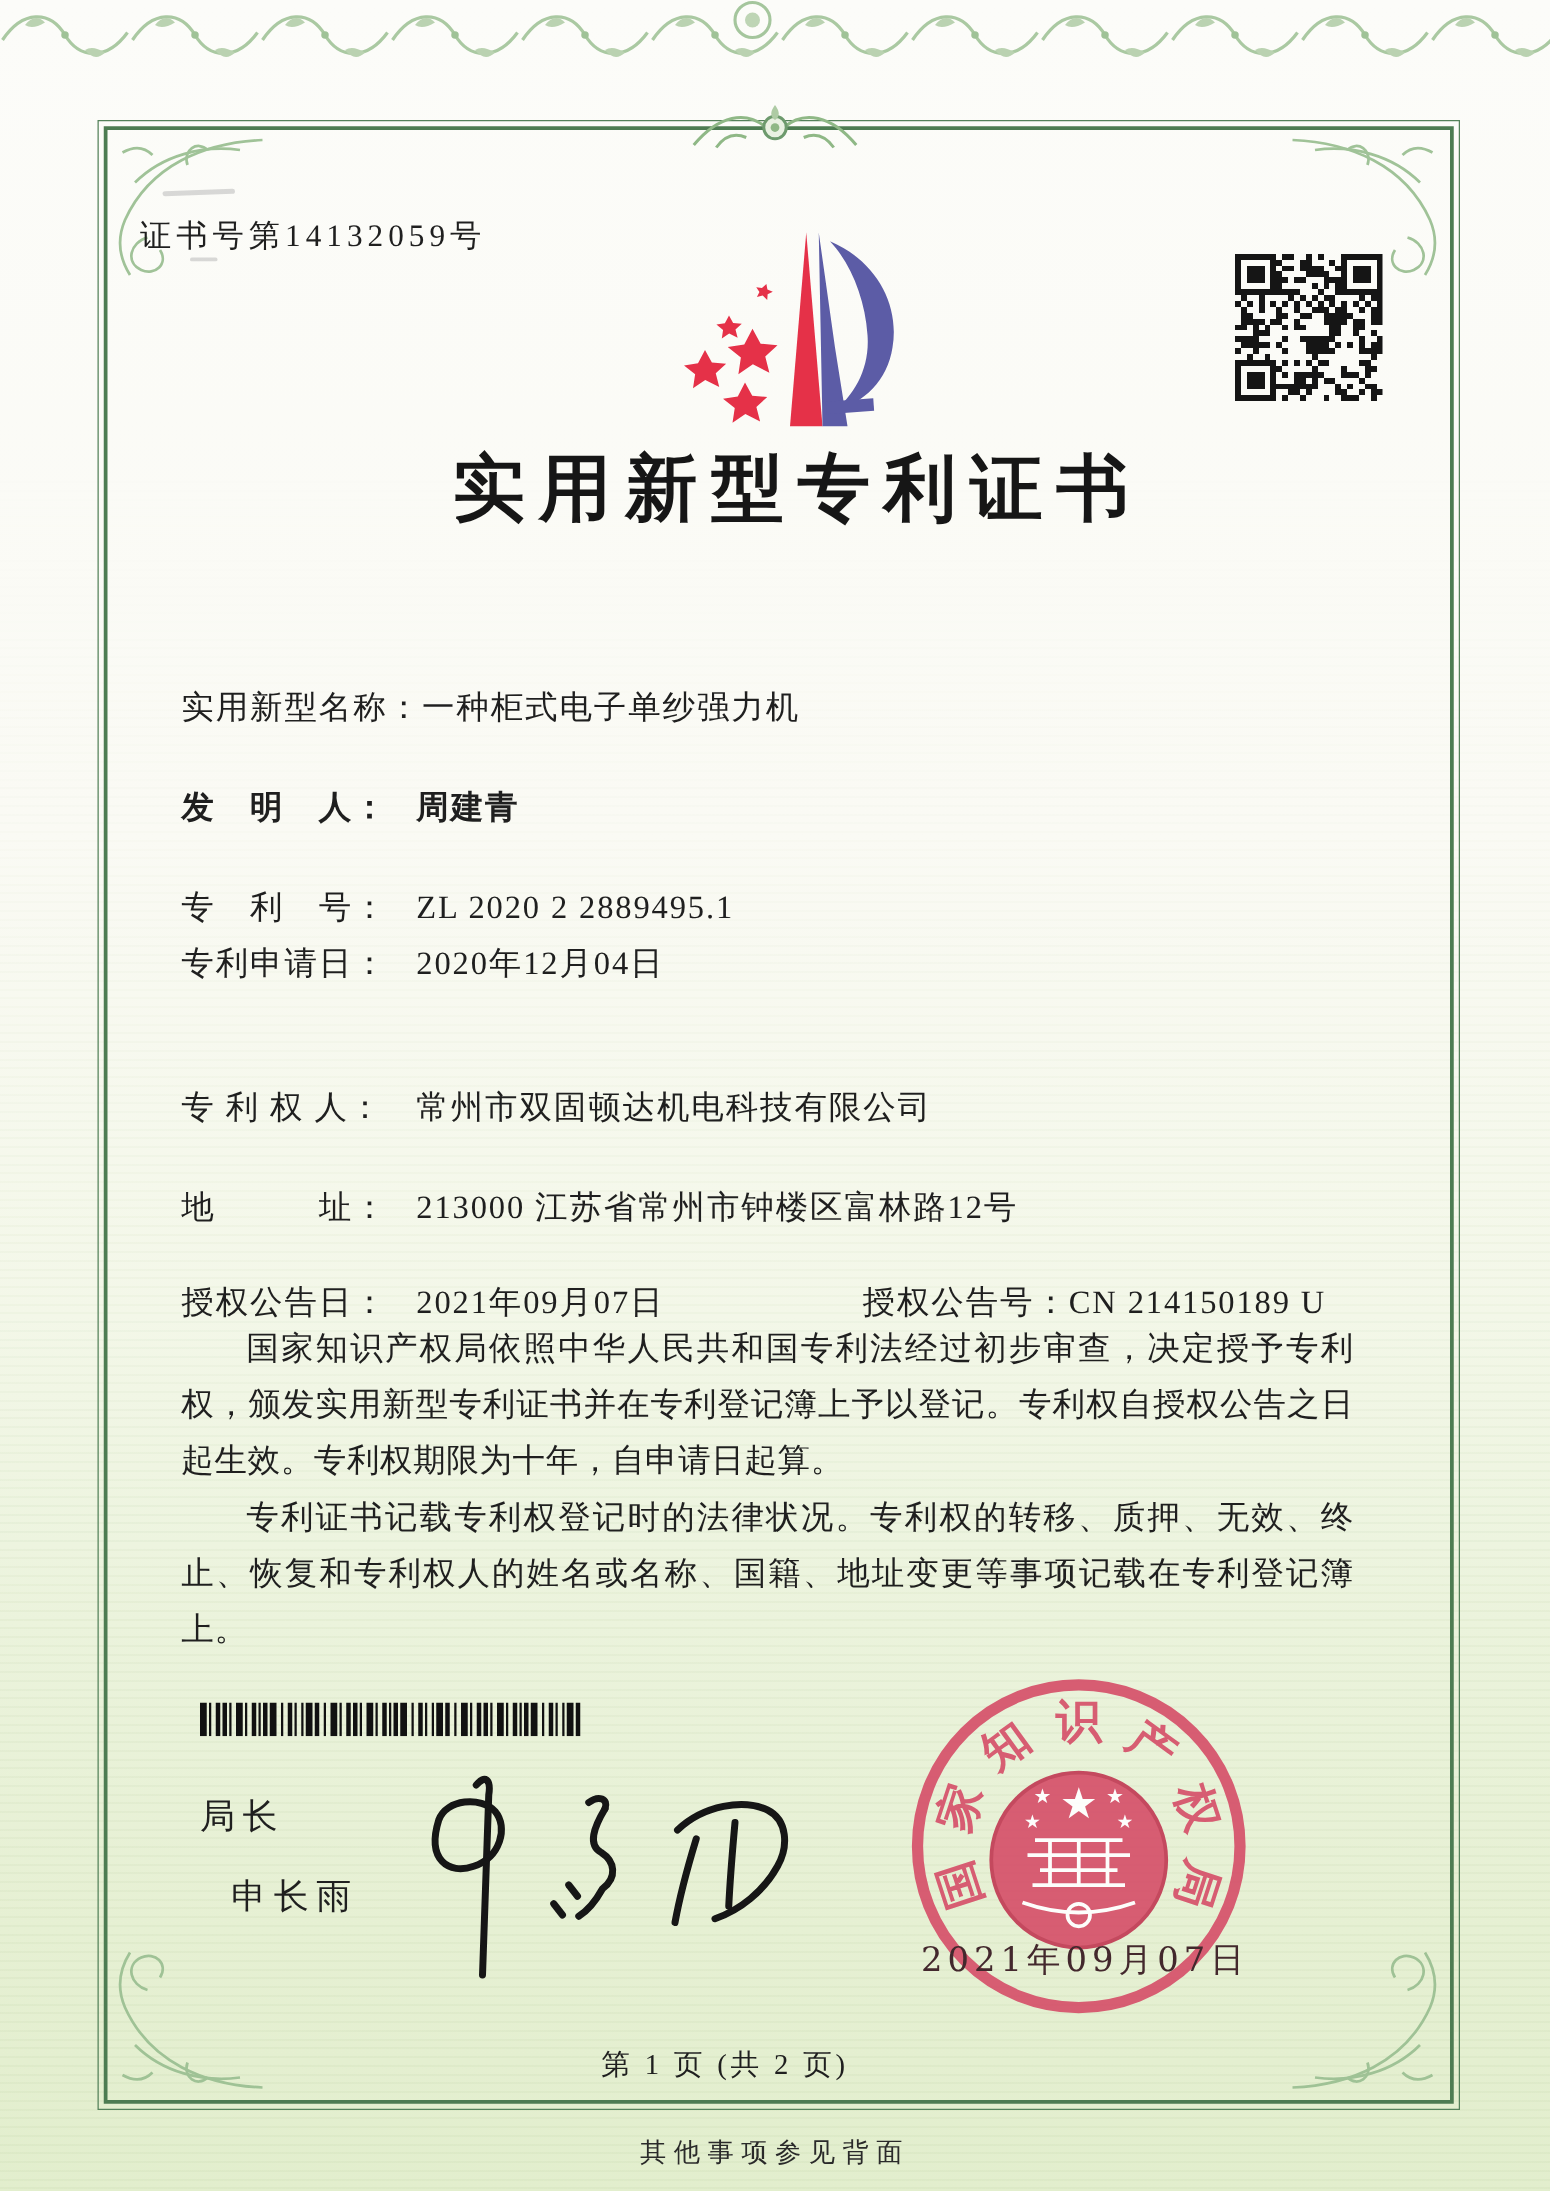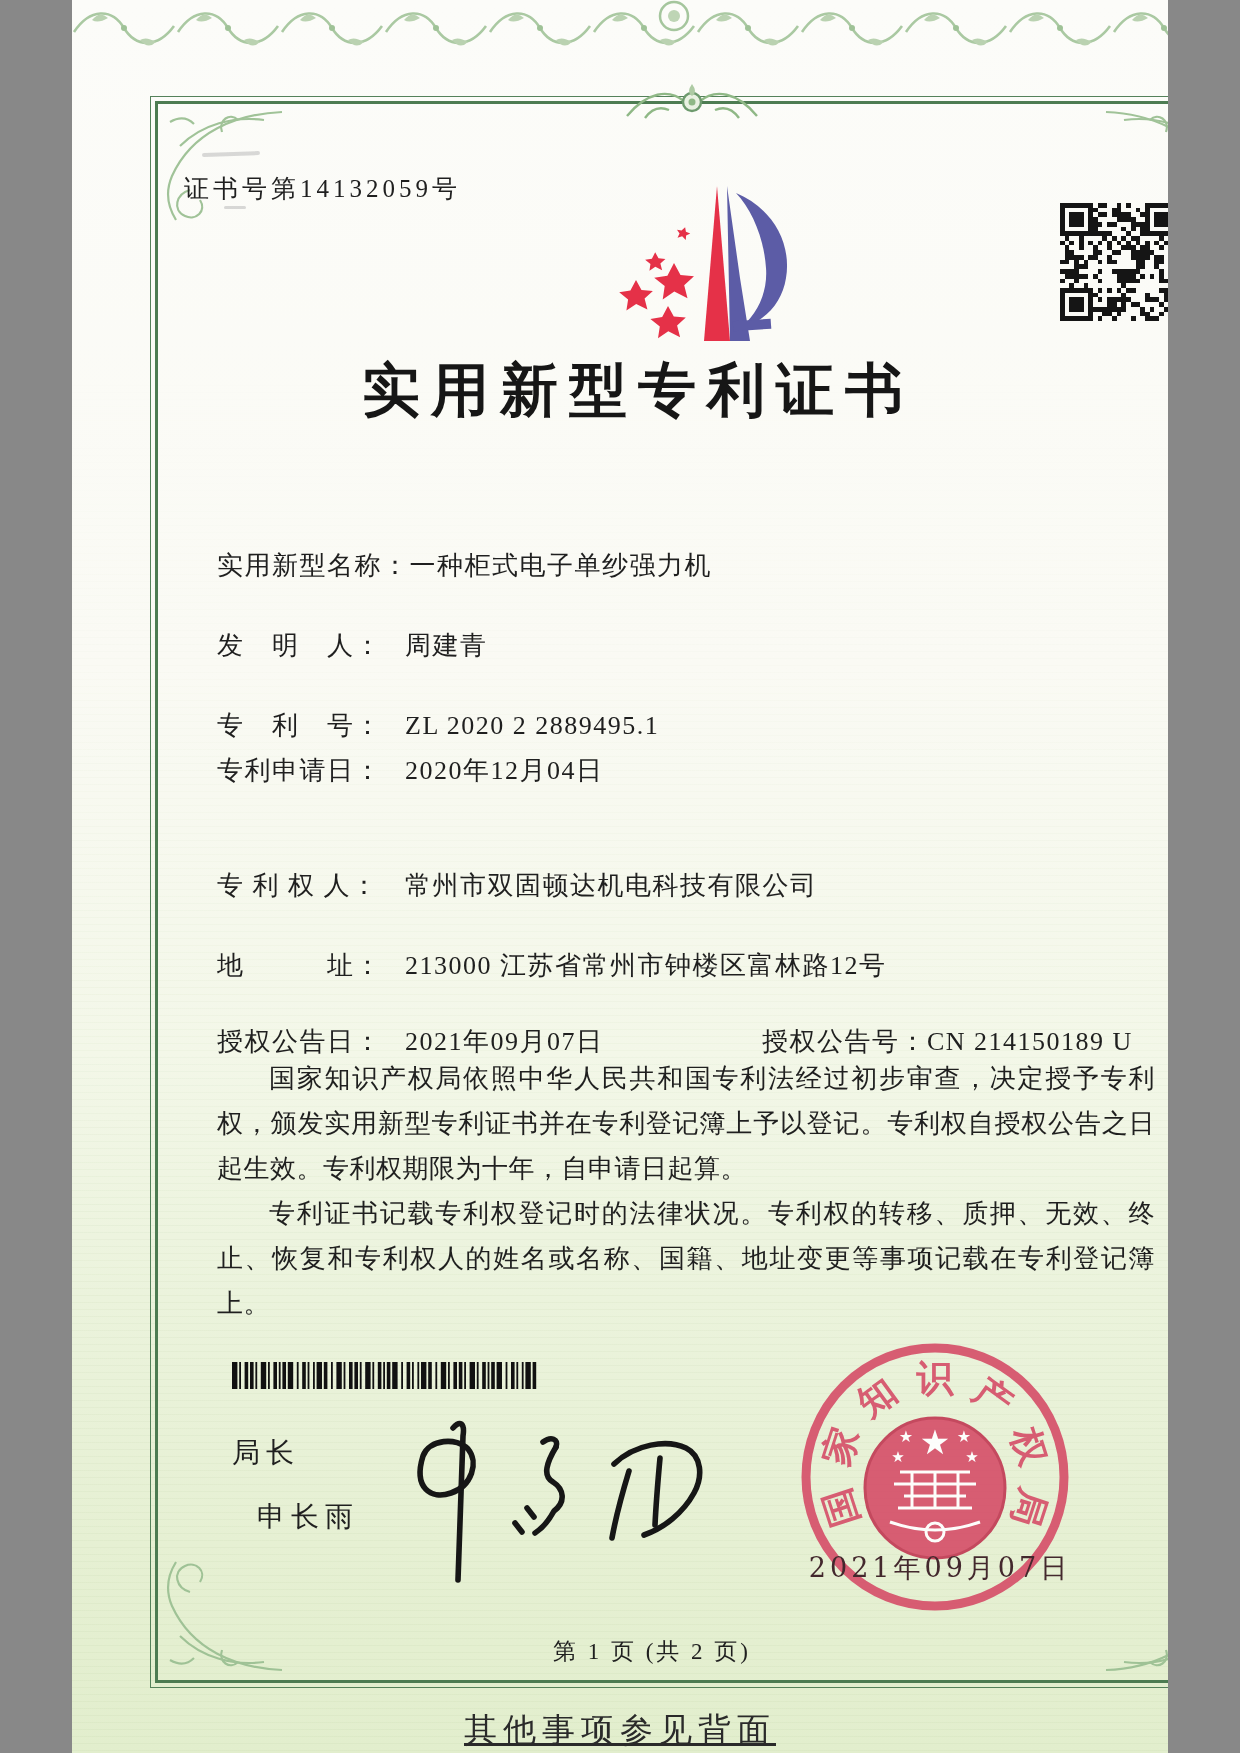--- a/index.html
+++ b/index.html
@@ -1,18 +1,18 @@
 <!DOCTYPE html>
 <html><head>
 <meta charset="utf-8">
 <style>
   html,body{margin:0;padding:0;}
   body{background:#888;}
   .page{
-    position:relative;width:1096px;height:1753px;margin:0 auto;overflow:hidden;
+    position:relative;width:1240px;height:1753px;margin:0 auto;overflow:hidden;
     background:linear-gradient(180deg,#fcfcf9 0%,#fafaf4 38%,#f3f7e8 60%,#ebf3dc 74%,#e6f0d3 88%,#e2eecd 100%);
     font-family:"Liberation Serif","DejaVu Serif",serif;color:#1f1f1f;
   }
   .texture{position:absolute;inset:0;pointer-events:none;z-index:1;
     background:repeating-linear-gradient(180deg,rgba(130,170,100,0.055) 0 1.5px,rgba(0,0,0,0) 1.5px 7px);
     mask-image:linear-gradient(180deg,transparent 0 20%,rgba(0,0,0,.5) 45%,#000 75%);
     -webkit-mask-image:linear-gradient(180deg,transparent 0 20%,rgba(0,0,0,.5) 45%,#000 75%);}
   .abs{position:absolute;}
   
   .frame-outer{left:78px;top:96px;width:1088px;height:1590px;border:1.5px solid #54815a;z-index:2;}
@@ -37,21 +37,21 @@
   .body-text p{margin:0;text-indent:2em;}
   
   .barcode{left:160px;top:1362px;z-index:4;}
   .signer-title{left:160px;top:1434px;font-size:28px;letter-spacing:6px;z-index:5;}
   .signer-name{left:160px;top:1498px;font-size:28px;letter-spacing:6px;z-index:5;margin-left:25px;}
   .signature{left:295px;top:1392px;z-index:6;}
   .seal{left:722px;top:1336px;z-index:5;opacity:.93;}
   .seal-date{left:728px;top:1550px;width:280px;font-size:27px;letter-spacing:4px;
     color:#43282d;z-index:7;text-align:center;font-family:"DejaVu Serif",serif;}
   .footer-page{left:0;top:1636px;width:1160px;text-align:center;font-size:23px;letter-spacing:3px;z-index:4;}
-  .footer-note{left:0;top:1708px;width:100%;text-align:center;font-size:33px;letter-spacing:6px;z-index:4;color:#2a2a2a;text-decoration:underline;}
+  .footer-note{left:0;top:1708px;width:100%;text-align:center;font-size:21px;letter-spacing:6px;z-index:4;color:#2a2a2a;}
 </style>
 </head>
 <body>
 
 <div class="page">
   <div class="texture"></div>
 
   <svg class="abs garland" width="1240" height="60">
     <defs>
       <pattern id="gar" width="104" height="60" patternUnits="userSpaceOnUse">
@@ -456,21 +456,21 @@
       <rect x="19" y="24" width="1" height="1" fill="#151515"></rect>
       <rect x="20" y="24" width="1" height="1" fill="#151515"></rect>
       <rect x="23" y="24" width="1" height="1" fill="#151515"></rect>
     </svg>
 
   <div class="abs title">实用新型专利证书</div>
 
   <div class="abs field-row" style="top:528px;">
     <span class="field-label">实用新型名称：</span><span>一种柜式电子单纱强力机</span>
   </div>
-  <div class="abs field-row" style="top:608px;">
+  <div class="abs field-row" style="top:608px;font-weight:bold;">
     <span class="field-label">发　明　人：</span><span>周建青</span>
   </div>
   <div class="abs field-row" style="top:688px;">
     <span class="field-label">专　利　号：</span><span>ZL 2020 2 2889495.1</span>
   </div>
   <div class="abs field-row" style="top:733px;">
     <span class="field-label">专利申请日：</span><span>2020年12月04日</span>
   </div>
   <div class="abs field-row" style="top:848px;">
     <span class="field-label">专 利 权 人：</span><span>常州市双固顿达机电科技有限公司</span>

